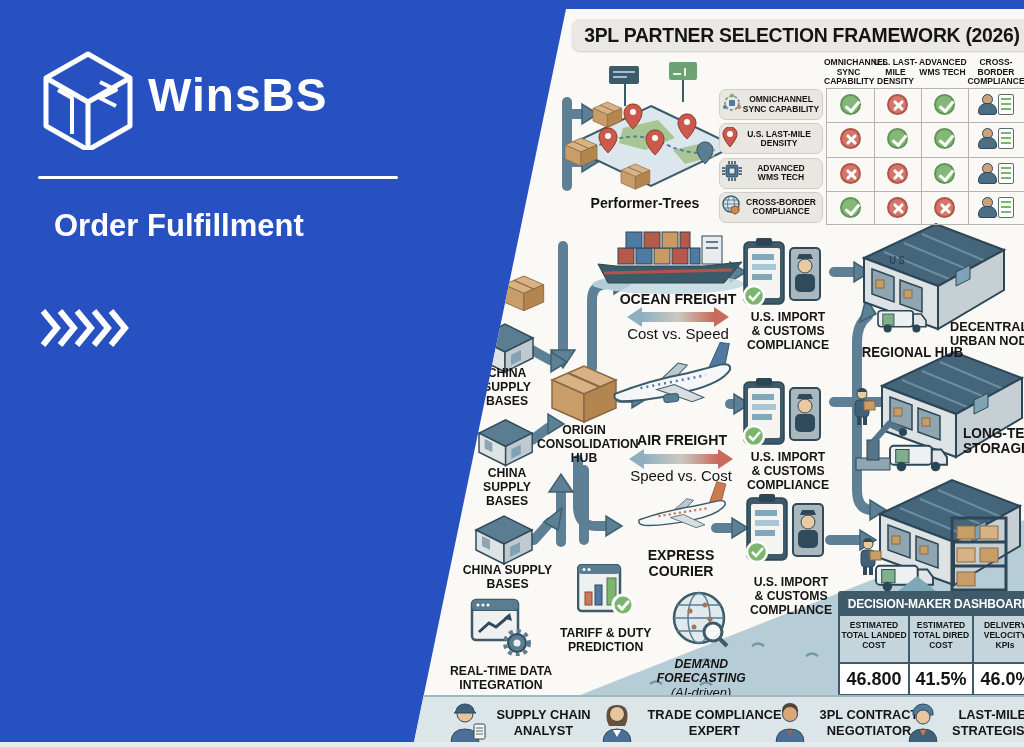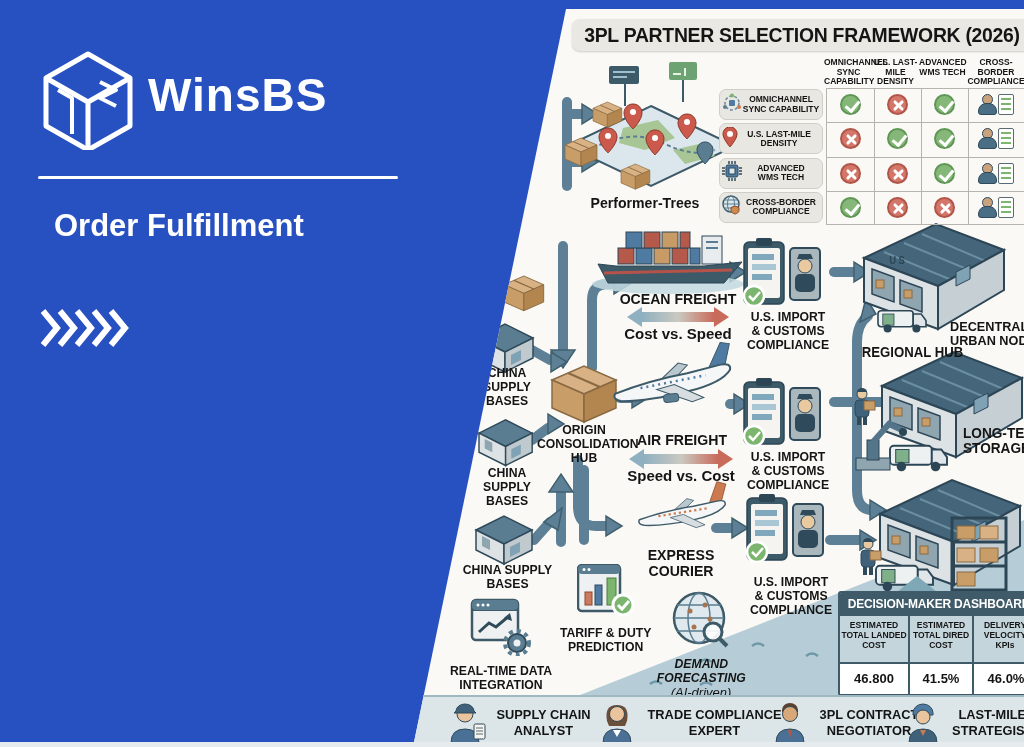--- a/index.html
+++ b/index.html
@@ -44,37 +44,37 @@
   .pc-person::before{content:"";position:absolute;top:0;left:4px;width:9px;height:9px;border-radius:50%;
                      background:#caa27c;border:1px solid #2f4a5a;}
   .pc-person::after{content:"";position:absolute;bottom:0;left:0;width:17px;height:10px;
                     border-radius:8px 8px 3px 3px;background:#4a6e85;border:1px solid #2f4a5a;}
   .pc-doc{width:14px;height:19px;background:#fff;border:1.5px solid #5a6b73;border-radius:2px;position:relative;}
   .pc-doc::before{content:"";position:absolute;left:2px;right:2px;top:3px;height:12px;
                   background:repeating-linear-gradient(#7cb56e 0 2px,transparent 2px 5px);}
   
   .lbl{position:absolute;font-weight:700;color:#141414;text-align:center;line-height:1.06;
        white-space:pre-line;transform:scaleX(.94);}
-  .lbl.reg{font-weight:700;transform:none;}
+  .lbl.reg{font-weight:400;transform:none;}
   .lbl.left{text-align:left;transform-origin:left center;}
   
   .tool{position:absolute;display:flex;flex-direction:column;align-items:center;}
   .tool .tlabel{margin-top:4px;font-size:13px;font-weight:700;color:#141414;text-align:center;
                 line-height:1.1;white-space:pre-line;transform:scaleX(.94);}
   .tool .tsub{font-size:13px;font-weight:400;color:#141414;line-height:1.15;text-align:right;}
   
   .dash{left:838px;top:591px;width:198px;border:2.5px solid #3f5a68;border-radius:3px;
         background:#fff;overflow:hidden;}
   .dash-title{height:23px;line-height:23px;background:#3f5a68;color:#fff;font-size:12px;font-weight:700;
               text-align:center;letter-spacing:-.2px;}
   .dash-grid{display:grid;grid-template-columns:70px 64px 64px;}
   .dash-h{background:#c5d5dc;border-right:2px solid #3f5a68;border-bottom:2px solid #3f5a68;
           font-size:8.5px;font-weight:700;color:#141414;text-align:center;padding:4px 1px;
           white-space:pre-line;line-height:1.2;height:38px;box-sizing:content-box;}
-  .dash-v{background:#fff;border-right:2px solid #3f5a68;font-size:13px;font-weight:700;color:#141414;
+  .dash-v{background:#fff;border-right:2px solid #3f5a68;font-size:18px;font-weight:700;color:#141414;
           text-align:center;line-height:30px;height:30px;}
   .dash-h:last-child,.dash-v:last-child{border-right:none;}
   
   .strip{left:0;top:695px;width:1024px;height:48px;background:#dce6e9;border-top:2px solid #9fb8c2;}
   .persona{position:absolute;top:699px;display:flex;align-items:center;gap:7px;}
   .persona .plabel{font-size:13.5px;font-weight:700;color:#141414;line-height:1.15;
                    white-space:pre-line;text-align:center;transform:scaleX(.95);}
   .bottom-edge{left:0;top:742px;width:1024px;height:5px;background:#e6ecee;z-index:60;}
 </style>
 </head>

